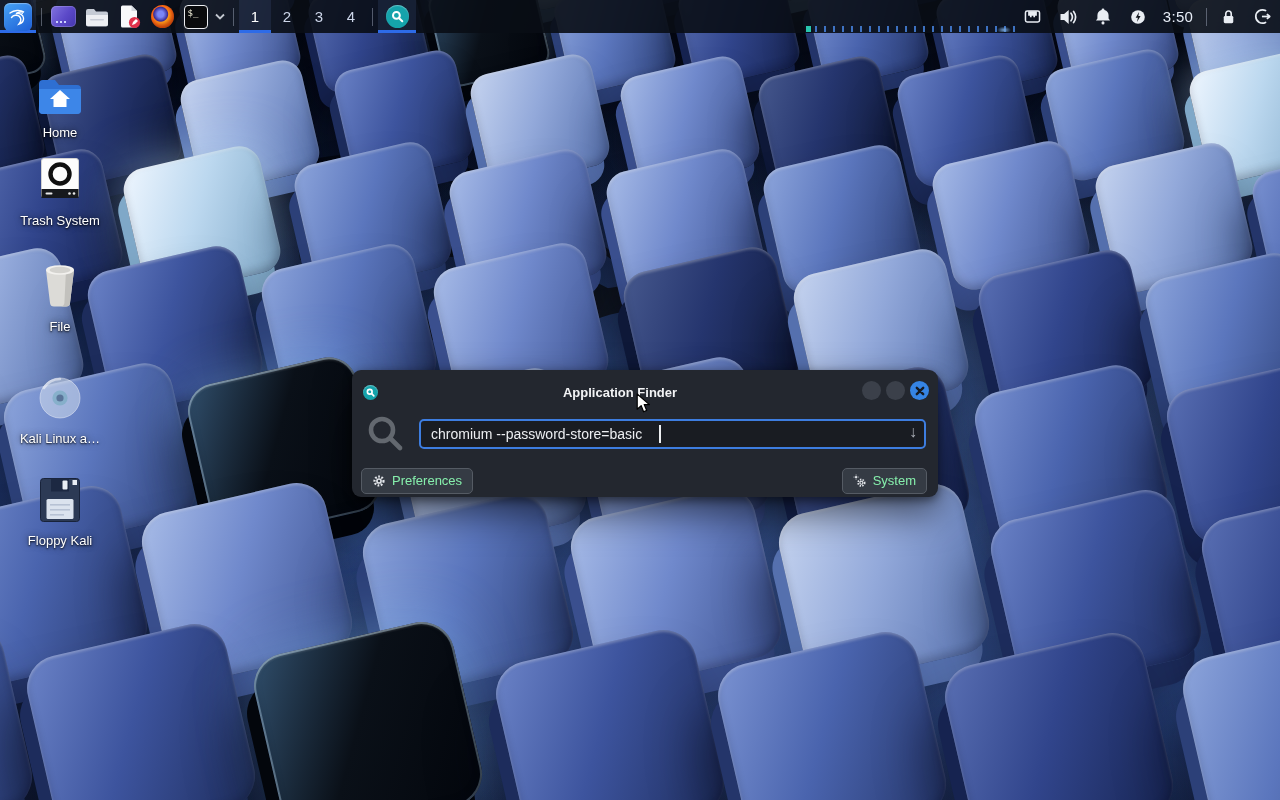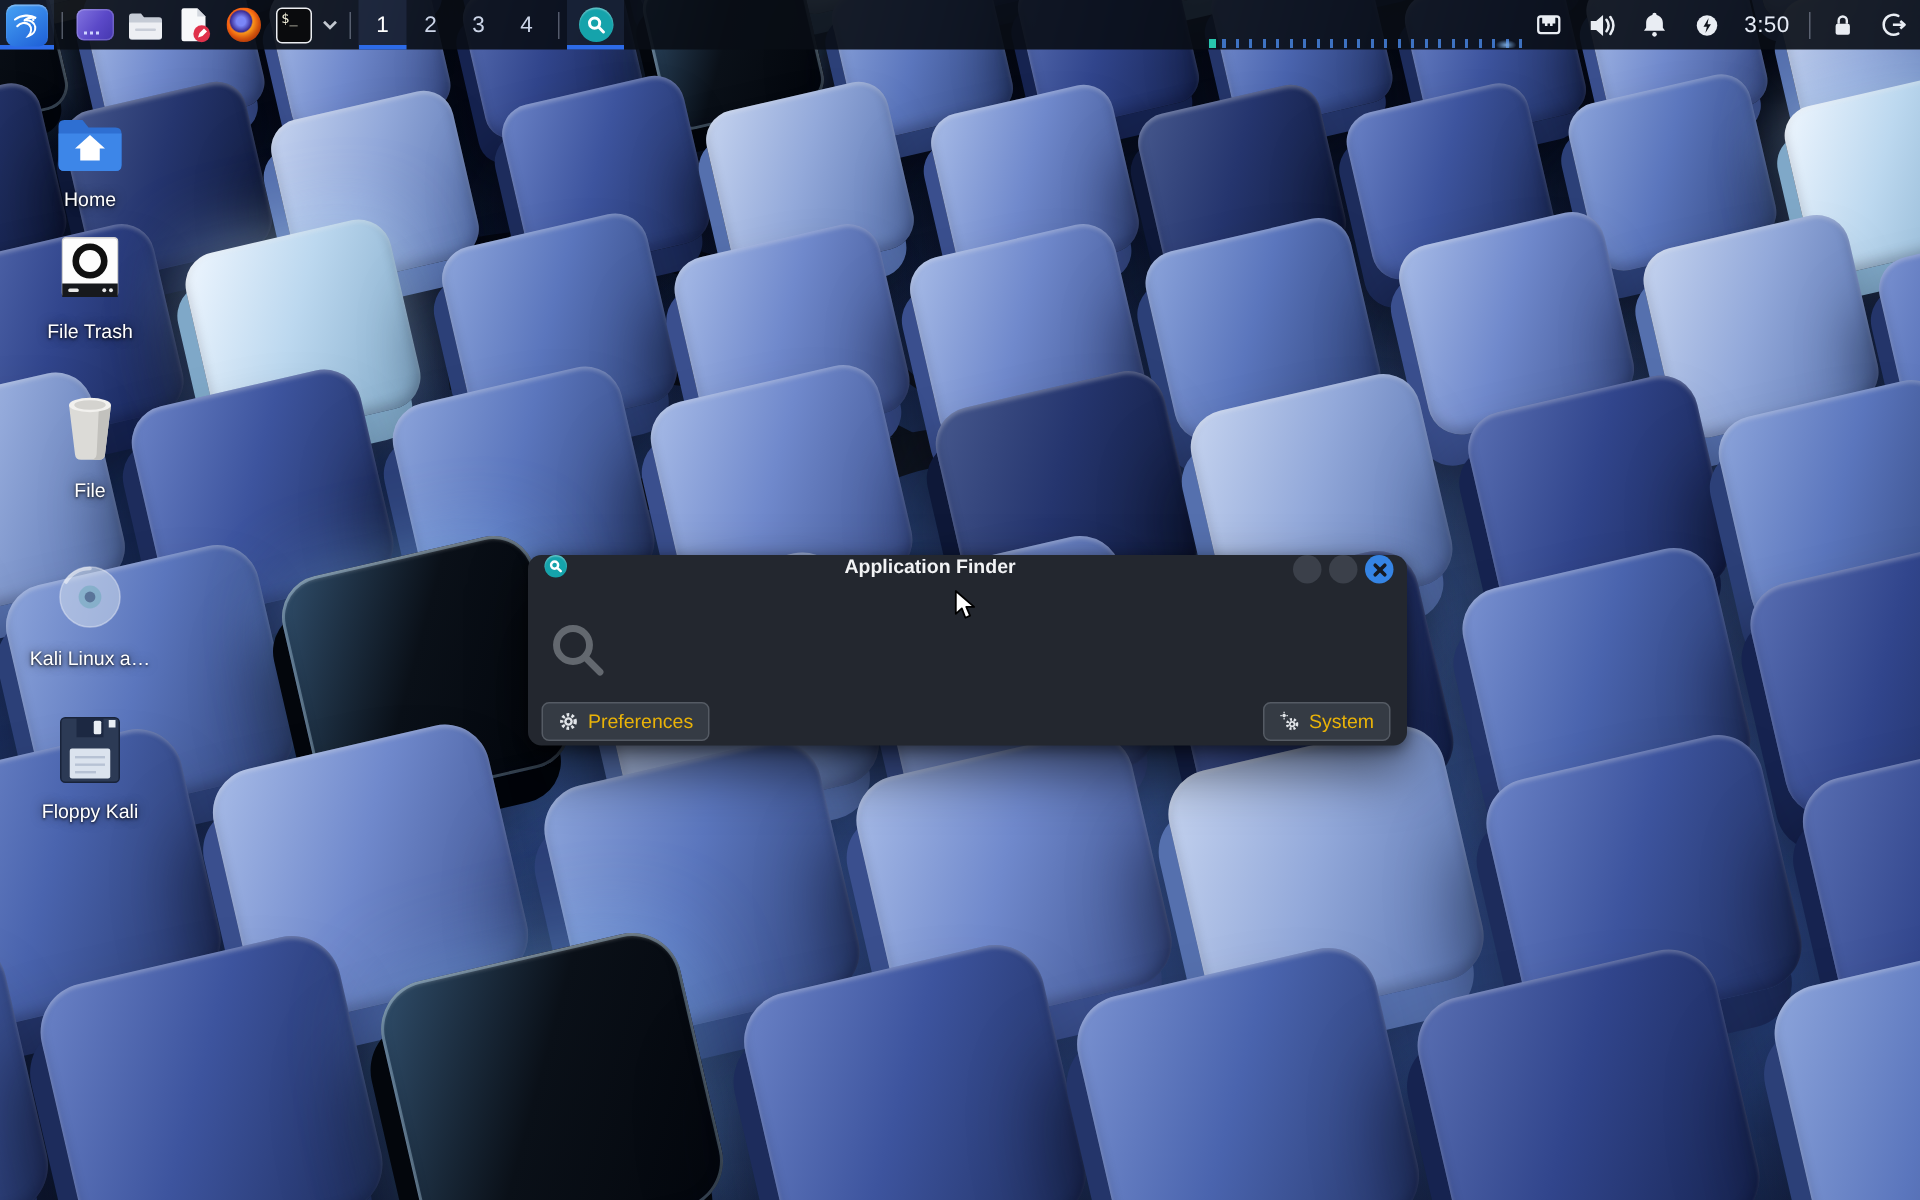--- a/index.html
+++ b/index.html
@@ -67,38 +67,38 @@
     align-items:center; z-index:10; }
   .dicon .ic { height:46px; display:flex; align-items:flex-end; justify-content:center; }
   .dicon .lbl { margin-top:11px; font-size:13px; color:#fff; white-space:nowrap;
     text-shadow:0 1px 2px rgba(0,0,0,.95), 0 0 7px rgba(0,0,0,.65); }
   .disc-ic { opacity:.78; }
 
   
   .dialog { position:absolute; left:352px; top:370px; width:586px; height:127px; z-index:40;
     background:#23272f; border-radius:9px;
     box-shadow:0 16px 36px rgba(0,0,0,.55), 0 3px 10px rgba(0,0,0,.45); }
-  .titlebar { height:30px; display:flex; align-items:flex-start; padding:0 9px 0 11px; }
+  .titlebar { height:30px; display:flex; align-items:flex-end; padding:0 9px 0 11px; }
   .title { flex:1; text-align:center; font-size:13px; font-weight:bold; color:#f2f3f5; }
   .winbtns { display:flex; gap:5px; }
   .winbtn { width:19px; height:19px; border-radius:50%; background:#3b404a; border:none;
     display:flex; align-items:center; justify-content:center; }
   .winbtn.close { background:#3584e4; }
   .drow { display:flex; align-items:center; padding:13px 12px 0 12px; }
   .big-search { width:44px; display:flex; justify-content:center; margin-right:11px; }
   .inputwrap { position:relative; flex:1; }
   .cmd-input { width:100%; height:30px; background:#191c22; border:2px solid #3d7de0;
     border-radius:5px; color:#eceef1; font-size:14px; font-family:"Liberation Sans","DejaVu Sans",sans-serif;
     padding:0 28px 0 10px; outline:none; }
   .caret { position:absolute; left:240px; top:6px; width:1.5px; height:18px; background:#eceef1; }
   .histarrow { position:absolute; right:9px; top:4px; font-size:16px; color:#a9aeb6; cursor:default; }
   .actions { display:flex; padding:13px 11px 0 9px; }
   .btn { height:26px; display:flex; align-items:center; gap:6px; padding:0 10px;
     background:#353b44; border:1px solid #555b64; border-radius:5px;
-    color:#eab308; font-size:13px; font-family:inherit; }
+    color:#86efac; font-size:13px; font-family:inherit; }
   .btn .blabel { position:relative; top:-.5px; }
 
   .cursor { position:absolute; left:636px; top:393px; z-index:60; }
 </style>
 </head>
 <body>
 
 <div class="wallpaper">
   <div id="cubeField">
       <div class="cube" style="left: 103px; top: 38px; width: 92px; height: 84.64px; border-radius: 15px; transform: rotate(-13deg); z-index: 1; background: linear-gradient(118deg, rgb(242, 234, 216) 0%, rgb(217, 205, 180) 46%, rgb(138, 127, 102) 100%); box-shadow: rgba(255, 255, 255, 0.28) 0px 2px 3px inset, rgba(0, 0, 25, 0.22) 0px -4px 8px inset, rgb(138, 127, 102) -7px 13px 0px, rgba(3, 6, 16, 0.5) -14px 22px 28px;"></div>
@@ -319,21 +319,21 @@
   <div class="ic">
     <svg width="38" height="44" viewBox="0 0 38 44">
       <rect x="0.5" y="0.5" width="37" height="39" rx="2.5" fill="#fdfdfd" stroke="#d2d2d2"></rect>
       <circle cx="19" cy="16" r="9.5" fill="none" stroke="#101010" stroke-width="4.4"></circle>
       <rect x="0.5" y="31" width="37" height="9" fill="#17191d"></rect>
       <rect x="4.5" y="34.4" width="7" height="2.2" rx="1" fill="#e9e9e9"></rect>
       <circle cx="28.5" cy="35.5" r="1.3" fill="#e9e9e9"></circle>
         <circle cx="33" cy="35.5" r="1.3" fill="#e9e9e9"></circle>
     </svg>
   </div>
-  <div class="lbl">File Trash</div>
+  <div class="lbl">Trash System</div>
 </div>
 
 <div class="dicon" style="top:262px">
   <div class="ic">
     <svg width="38" height="46" viewBox="0 0 38 46">
       <path d="M5,8 L9,41 q.4,3.5 4,3.5 h12 q3.6,0 4,-3.5 L33,8 Z" fill="#dcdbd7"></path>
       <path d="M25,8 L33,8 L29,41 q-.4,3.5 -4,3.5 h-5 q3,-0.5 3.4,-3.5 Z" fill="#c2c1bd"></path>
       <ellipse cx="19" cy="8" rx="14" ry="4.8" fill="#f2f1ee"></ellipse>
       <ellipse cx="19" cy="8" rx="10.5" ry="3.2" fill="#d4d3cf"></ellipse>
     </svg>
@@ -389,20 +389,25 @@
     </span>
   </div>
 
   <div class="drow">
     <span class="big-search">
       <svg width="42" height="42" viewBox="0 0 42 42" fill="none" stroke="#63686f" stroke-width="4.6" stroke-linecap="round">
         <circle cx="17" cy="17" r="11"></circle>
           <line x1="25.5" y1="25.5" x2="35" y2="35"></line>
       </svg>
     </span>
+    <span class="inputwrap">
+      <input class="cmd-input" type="text" spellcheck="false" value="chromium --password-store=basic" style="">
+      <span class="caret"></span>
+      <span class="histarrow">↓</span>
+    </span>
   </div>
 
   <div class="actions">
     <button class="btn">
       <svg width="14" height="14" viewBox="0 0 20 20">
         <circle cx="10" cy="10" r="6.4" fill="none" stroke="#e3e6ea" stroke-width="3.2" stroke-dasharray="2.5 2.2"></circle>
         <circle cx="10" cy="10" r="4.1" fill="#e3e6ea"></circle>
         <circle cx="10" cy="10" r="1.8" fill="#353b44"></circle>
       </svg>
       <span class="blabel">Preferences</span>

